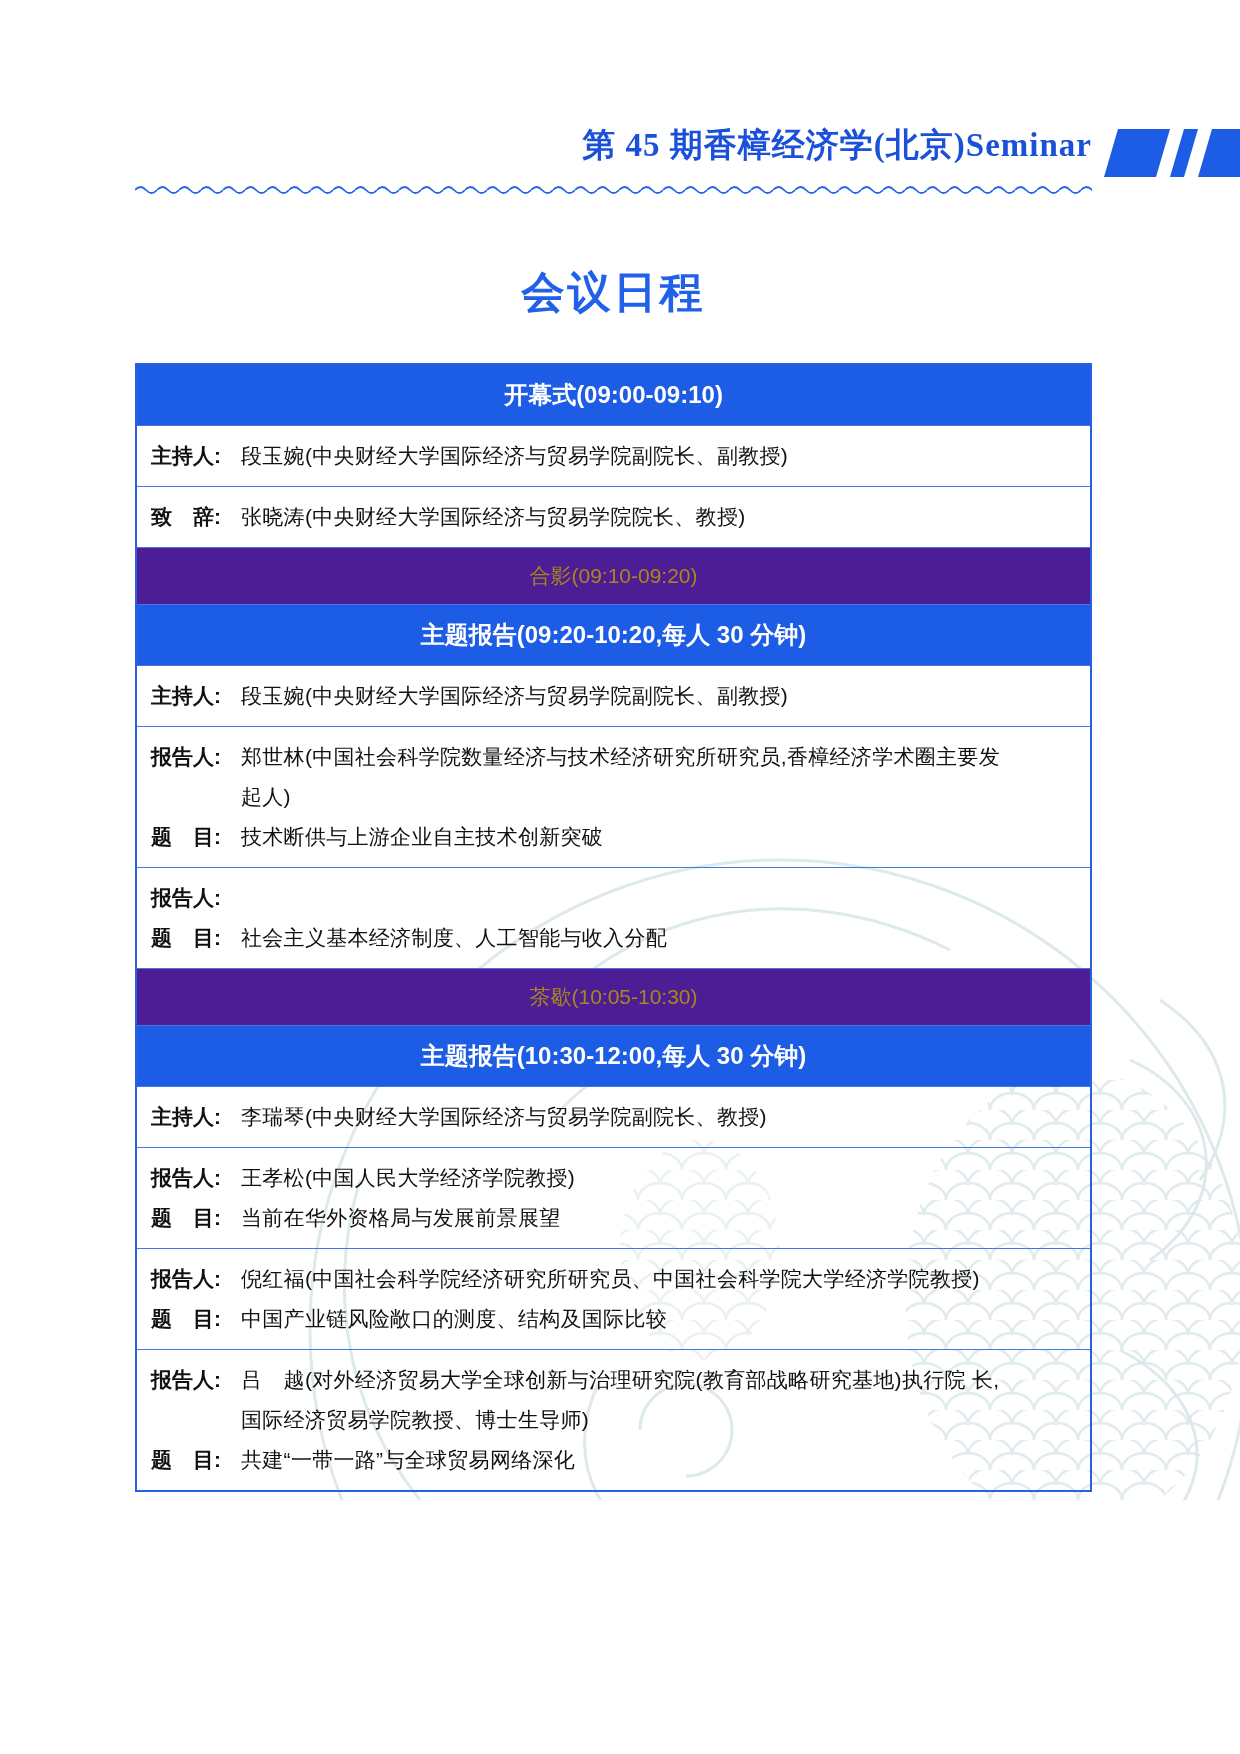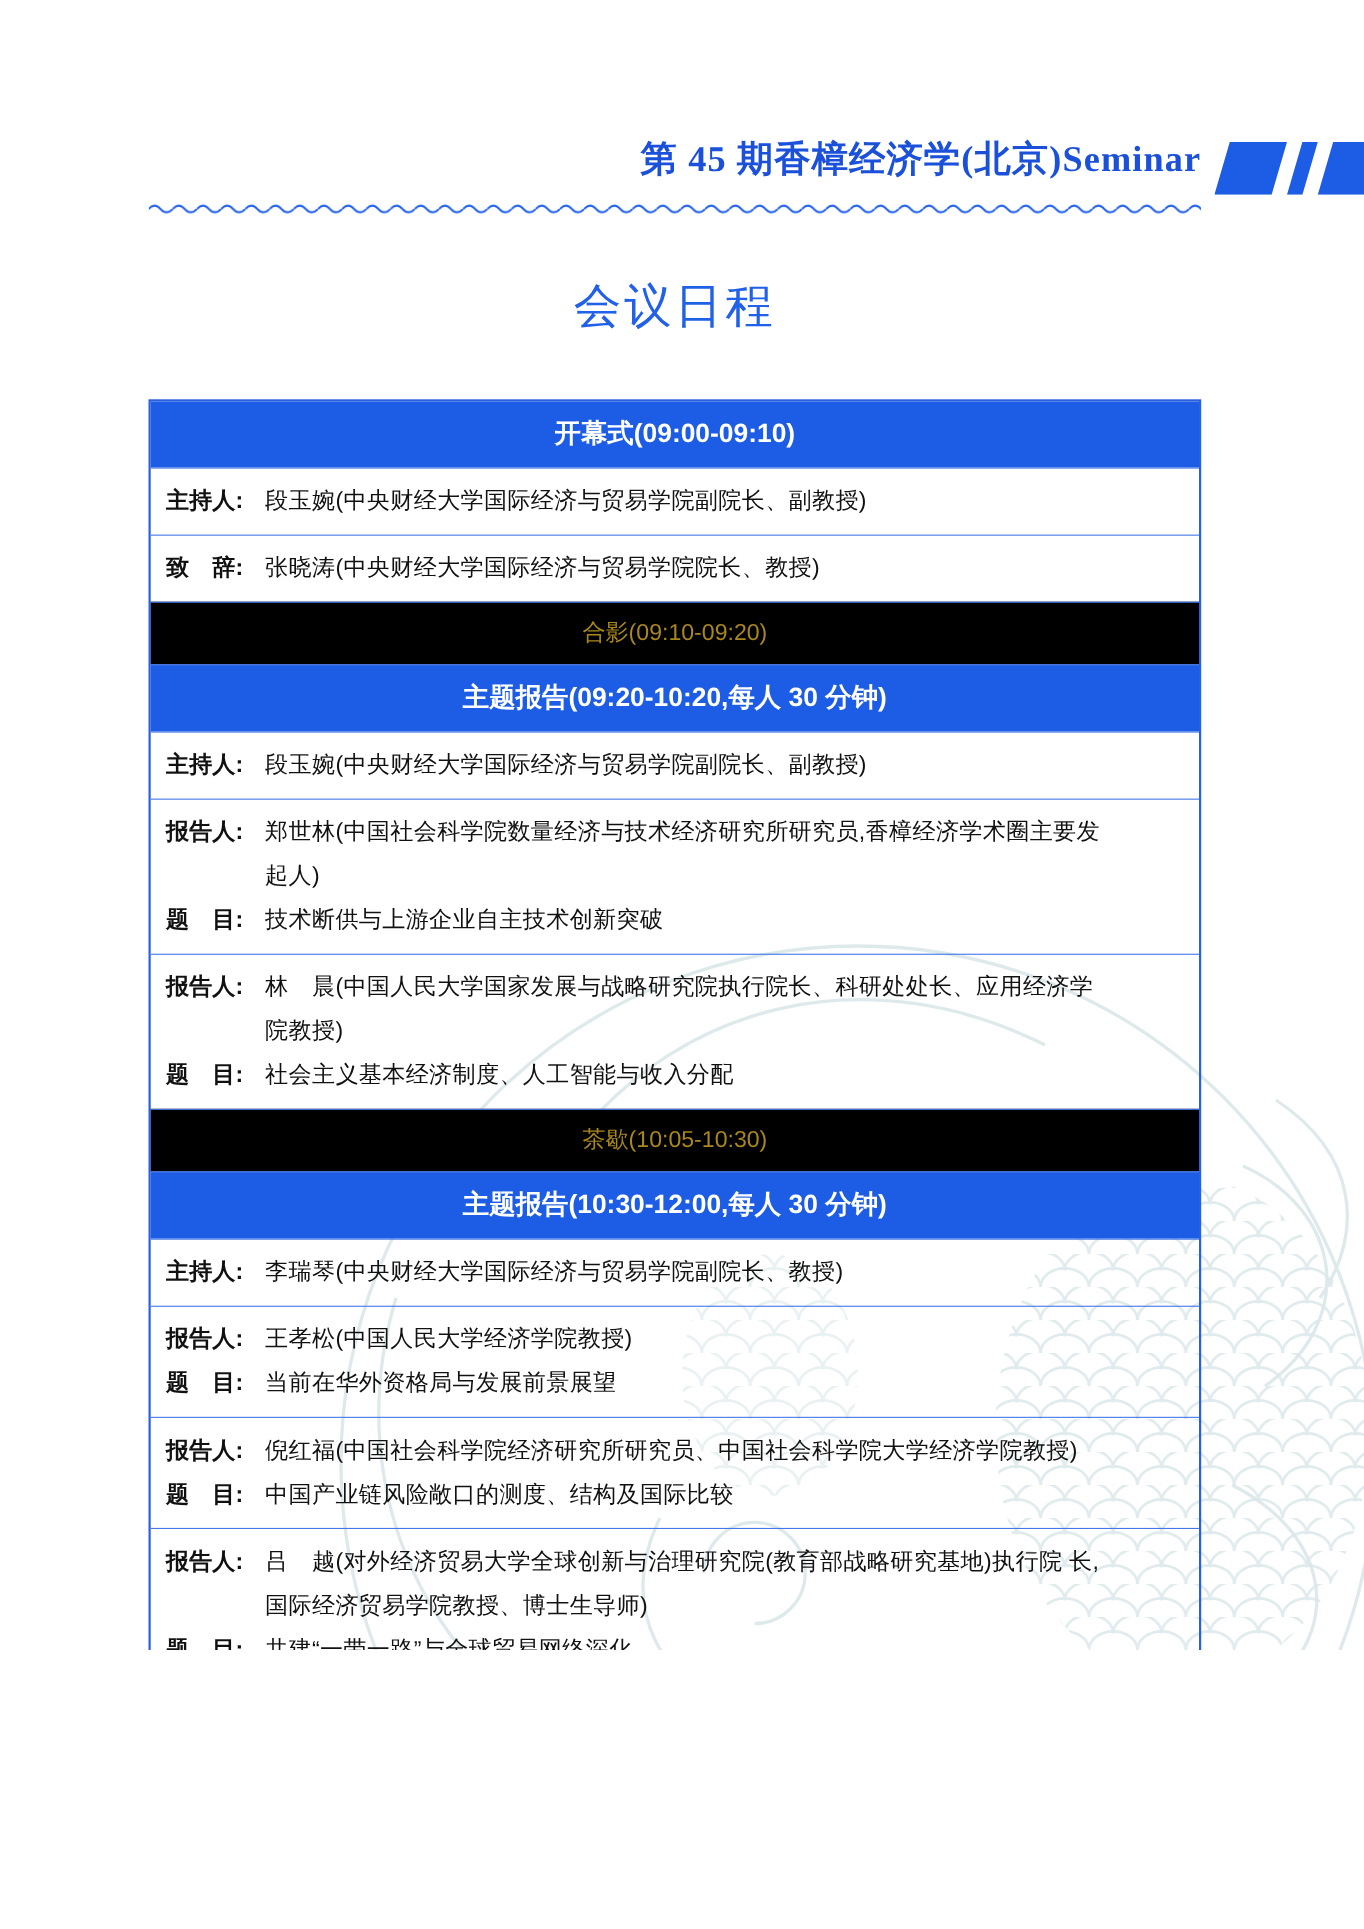--- a/index.html
+++ b/index.html
@@ -7,31 +7,31 @@
         font-family:"Liberation Sans","DejaVu Sans",sans-serif;color:#111111;}
 
   
   .doc-header{position:absolute;left:135px;top:120px;width:957px;text-align:right;
               font-family:"Liberation Serif","DejaVu Serif",serif;font-weight:bold;
               font-size:33px;line-height:50px;color:#1b50da;letter-spacing:1px;z-index:3;}
   .banner{position:absolute;left:1104px;top:129px;width:136px;height:48px;z-index:3;}
   .wavy{position:absolute;left:135px;top:183px;z-index:3;}
 
   
-  .main-title{position:absolute;left:135px;top:250px;width:957px;text-align:center;
-              font-size:43px;font-weight:normal;color:#2160e8;letter-spacing:3px;z-index:3;}
+  .main-title{position:absolute;left:135px;top:264px;width:957px;text-align:center;
+              font-size:43px;font-weight:bold;color:#2160e8;letter-spacing:3px;z-index:3;}
 
   
   .agenda{position:absolute;left:135px;top:363px;width:957px;box-sizing:border-box;
           border:2px solid #2a5fdf;z-index:2;}
   .row{border-top:1px solid #4377e8;}
   .row:first-child{border-top:none;}
   .row-session{background:#1d5ce4;color:#ffffff;text-align:center;
                font-size:24px;font-weight:bold;line-height:40px;padding:10px 14px;}
-  .row-break{background:#000000;color:#a9871c;text-align:center;
+  .row-break{background:#4c1d95;color:#a9871c;text-align:center;
              font-size:21px;font-weight:500;line-height:40px;padding:8px 14px;}
   .row-entry{padding:10px 14px;background:transparent;}
   .entry-line{display:grid;grid-template-columns:90px 762px;font-size:21px;line-height:40px;}
   .entry-label{font-weight:bold;white-space:pre;}
   .entry-text{letter-spacing:0.3px;}
 
   
   .footer{position:absolute;top:1500px;left:0;width:1142px;text-align:right;
           font-family:"Liberation Serif","DejaVu Serif",serif;font-size:20px;
           color:#3a3a3a;line-height:40px;z-index:3;letter-spacing:2px;}
@@ -134,21 +134,20 @@
       </div>
       <div class="entry-line">
         <span class="entry-label">题　目:</span>
         <span class="entry-text">技术断供与上游企业自主技术创新突破</span>
       </div>
     </div>
 
     <div class="row row-entry">
       <div class="entry-line">
         <span class="entry-label">报告人:</span>
-        <span class="entry-text">林　晨(中国人民大学国家发展与战略研究院执行院长、科研处处长、应用经济学院教授)</span>
       </div>
       <div class="entry-line">
         <span class="entry-label">题　目:</span>
         <span class="entry-text">社会主义基本经济制度、人工智能与收入分配</span>
       </div>
     </div>
 
     <div class="row row-break">茶歇(10:05-10:30)</div>
 
     <div class="row row-session">主题报告(10:30-12:00,每人 30 分钟)</div>

